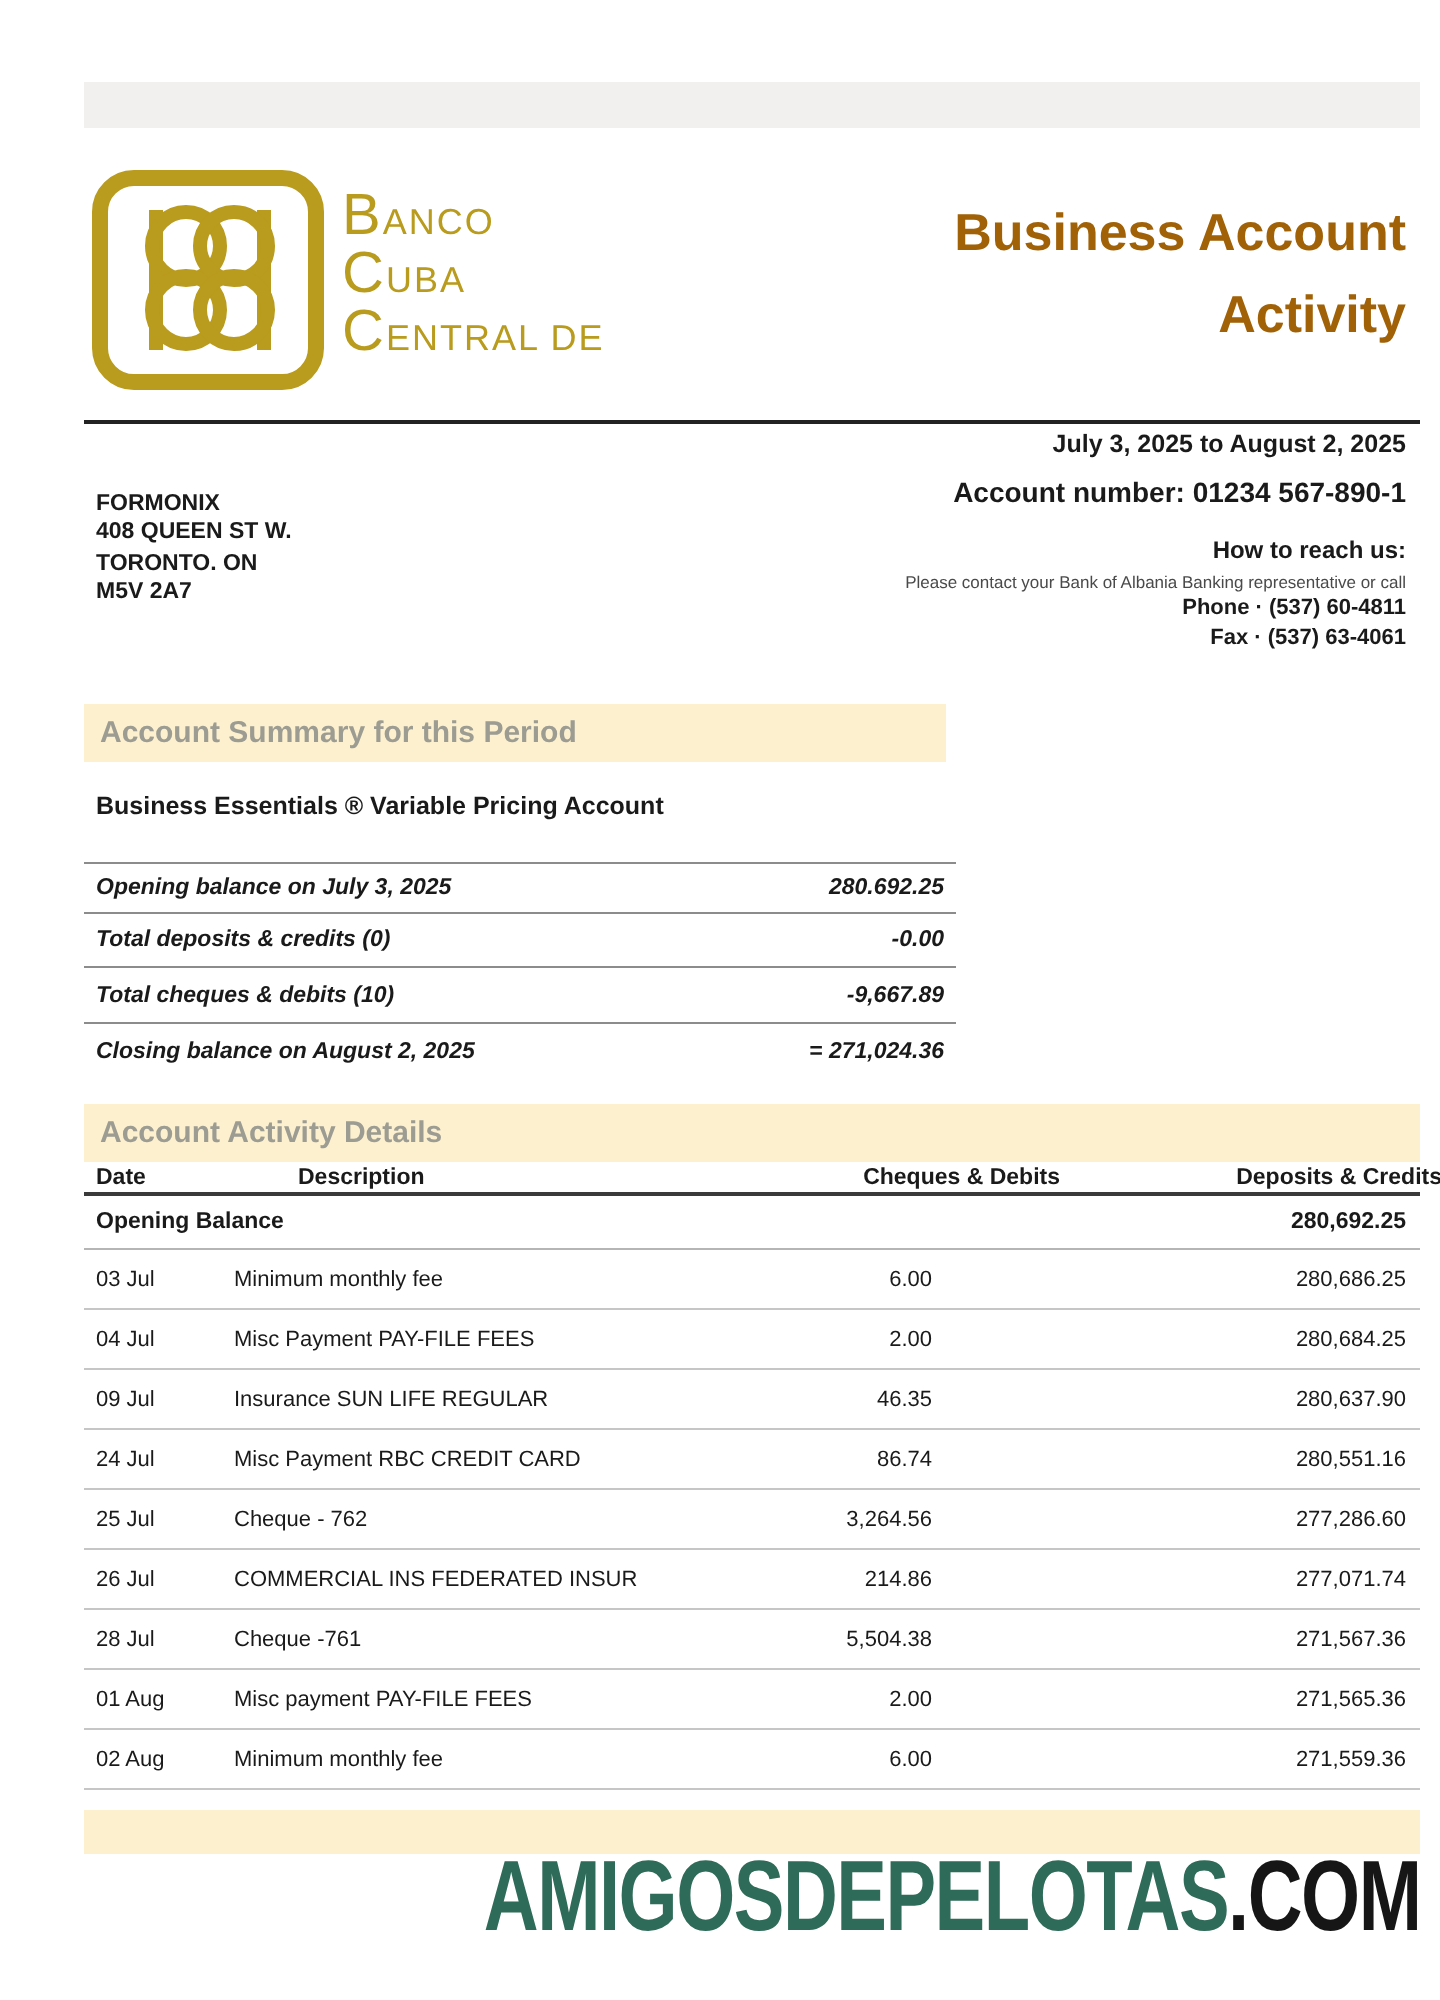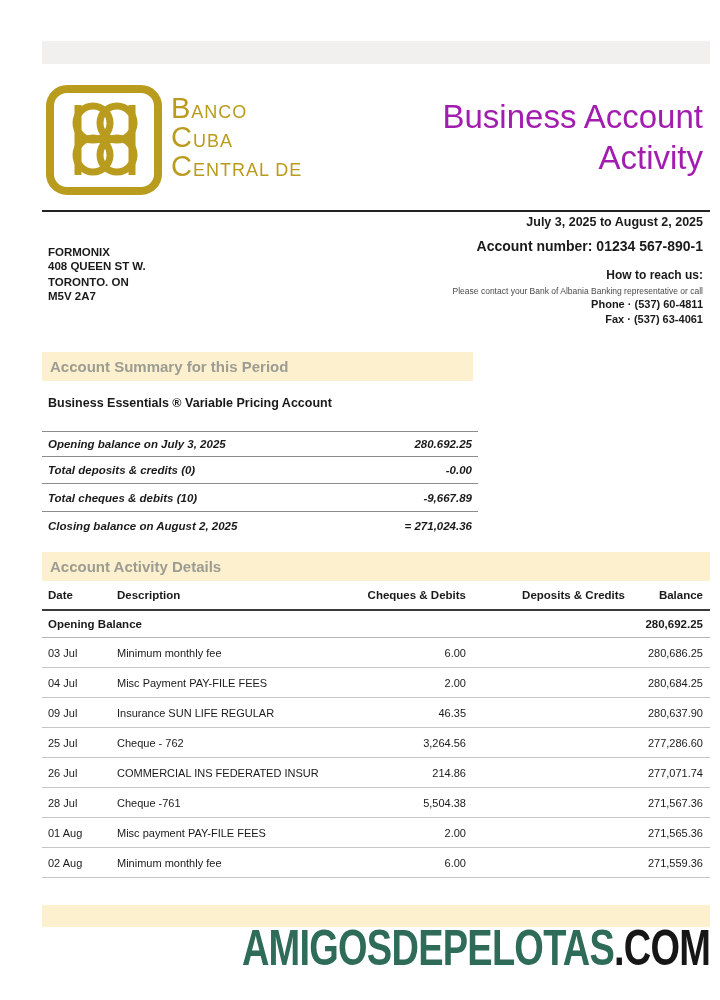--- a/index.html
+++ b/index.html
@@ -26,22 +26,22 @@
     color: #b99b1d; line-height: 29px; letter-spacing: 1px;
     font-family: "Liberation Sans", sans-serif;
   }
   .wordmark .line { white-space: nowrap; height: 29px; }
   .wordmark .cap { font-size: 29px; }
   .wordmark .rest { font-size: 18px; }
 
   
   .doc-title {
     position: absolute; left: 300px; top: 96px; width: 403px;
-    text-align: right; color: #a21caf; font-weight: normal;
-    font-size: 33px; line-height: 41px;
+    text-align: right; color: #a16207; font-weight: bold;
+    font-size: 26px; line-height: 41px;
   }
 
   .rule { position: absolute; left: 42px; top: 210px; width: 668px; height: 2px; background: #222; }
 
   
   .period {
     position: absolute; left: 300px; top: 215px; width: 403px;
     text-align: right; font-weight: bold; font-size: 12.5px;
   }
   .acct-number {
@@ -93,21 +93,21 @@
   .activity-table { position: absolute; left: 42px; top: 581px; width: 668px; }
   .arow {
     display: grid;
     grid-template-columns: 75px 225px 124px 159px 1fr;
     align-items: center;
   }
   .arow .c1, .arow .c2 { text-align: left; }
   .arow .c3, .arow .c4, .arow .c5 { text-align: right; }
   .arow .c1 { padding-left: 6px; }
   .arow .c5 { padding-right: 7px; }
-  .ahead { height: 30px; font-weight: bold; font-size: 11.5px; border-bottom: 2px solid #3a3a3a; }
+  .ahead { height: 17px; font-weight: bold; font-size: 11.5px; border-bottom: 2px solid #3a3a3a; gap: 32px; }
   .aopen { height: 27px; font-weight: bold; font-size: 11.5px; border-bottom: 1px solid #b5b5b5; }
   .adata { height: 30px; font-size: 11px; border-bottom: 1px solid #c6c6c6; }
 
   
   .watermark {
     position: absolute; right: 10px; top: 922px;
     font-weight: bold; font-size: 50px; line-height: 52px;
     letter-spacing: -1px; white-space: nowrap;
     transform: scaleX(0.76); transform-origin: right center;
   }
@@ -223,20 +223,27 @@
       <span class="c5">280,684.25</span>
     </div>
     <div class="arow adata">
       <span class="c1">09 Jul</span>
       <span class="c2">Insurance SUN LIFE REGULAR</span>
       <span class="c3">46.35</span>
       <span class="c4"></span>
       <span class="c5">280,637.90</span>
     </div>
     <div class="arow adata">
+      <span class="c1">24 Jul</span>
+      <span class="c2">Misc Payment RBC CREDIT CARD</span>
+      <span class="c3">86.74</span>
+      <span class="c4"></span>
+      <span class="c5">280,551.16</span>
+    </div>
+    <div class="arow adata">
       <span class="c1">25 Jul</span>
       <span class="c2">Cheque - 762</span>
       <span class="c3">3,264.56</span>
       <span class="c4"></span>
       <span class="c5">277,286.60</span>
     </div>
     <div class="arow adata">
       <span class="c1">26 Jul</span>
       <span class="c2">COMMERCIAL INS FEDERATED INSUR</span>
       <span class="c3">214.86</span>

